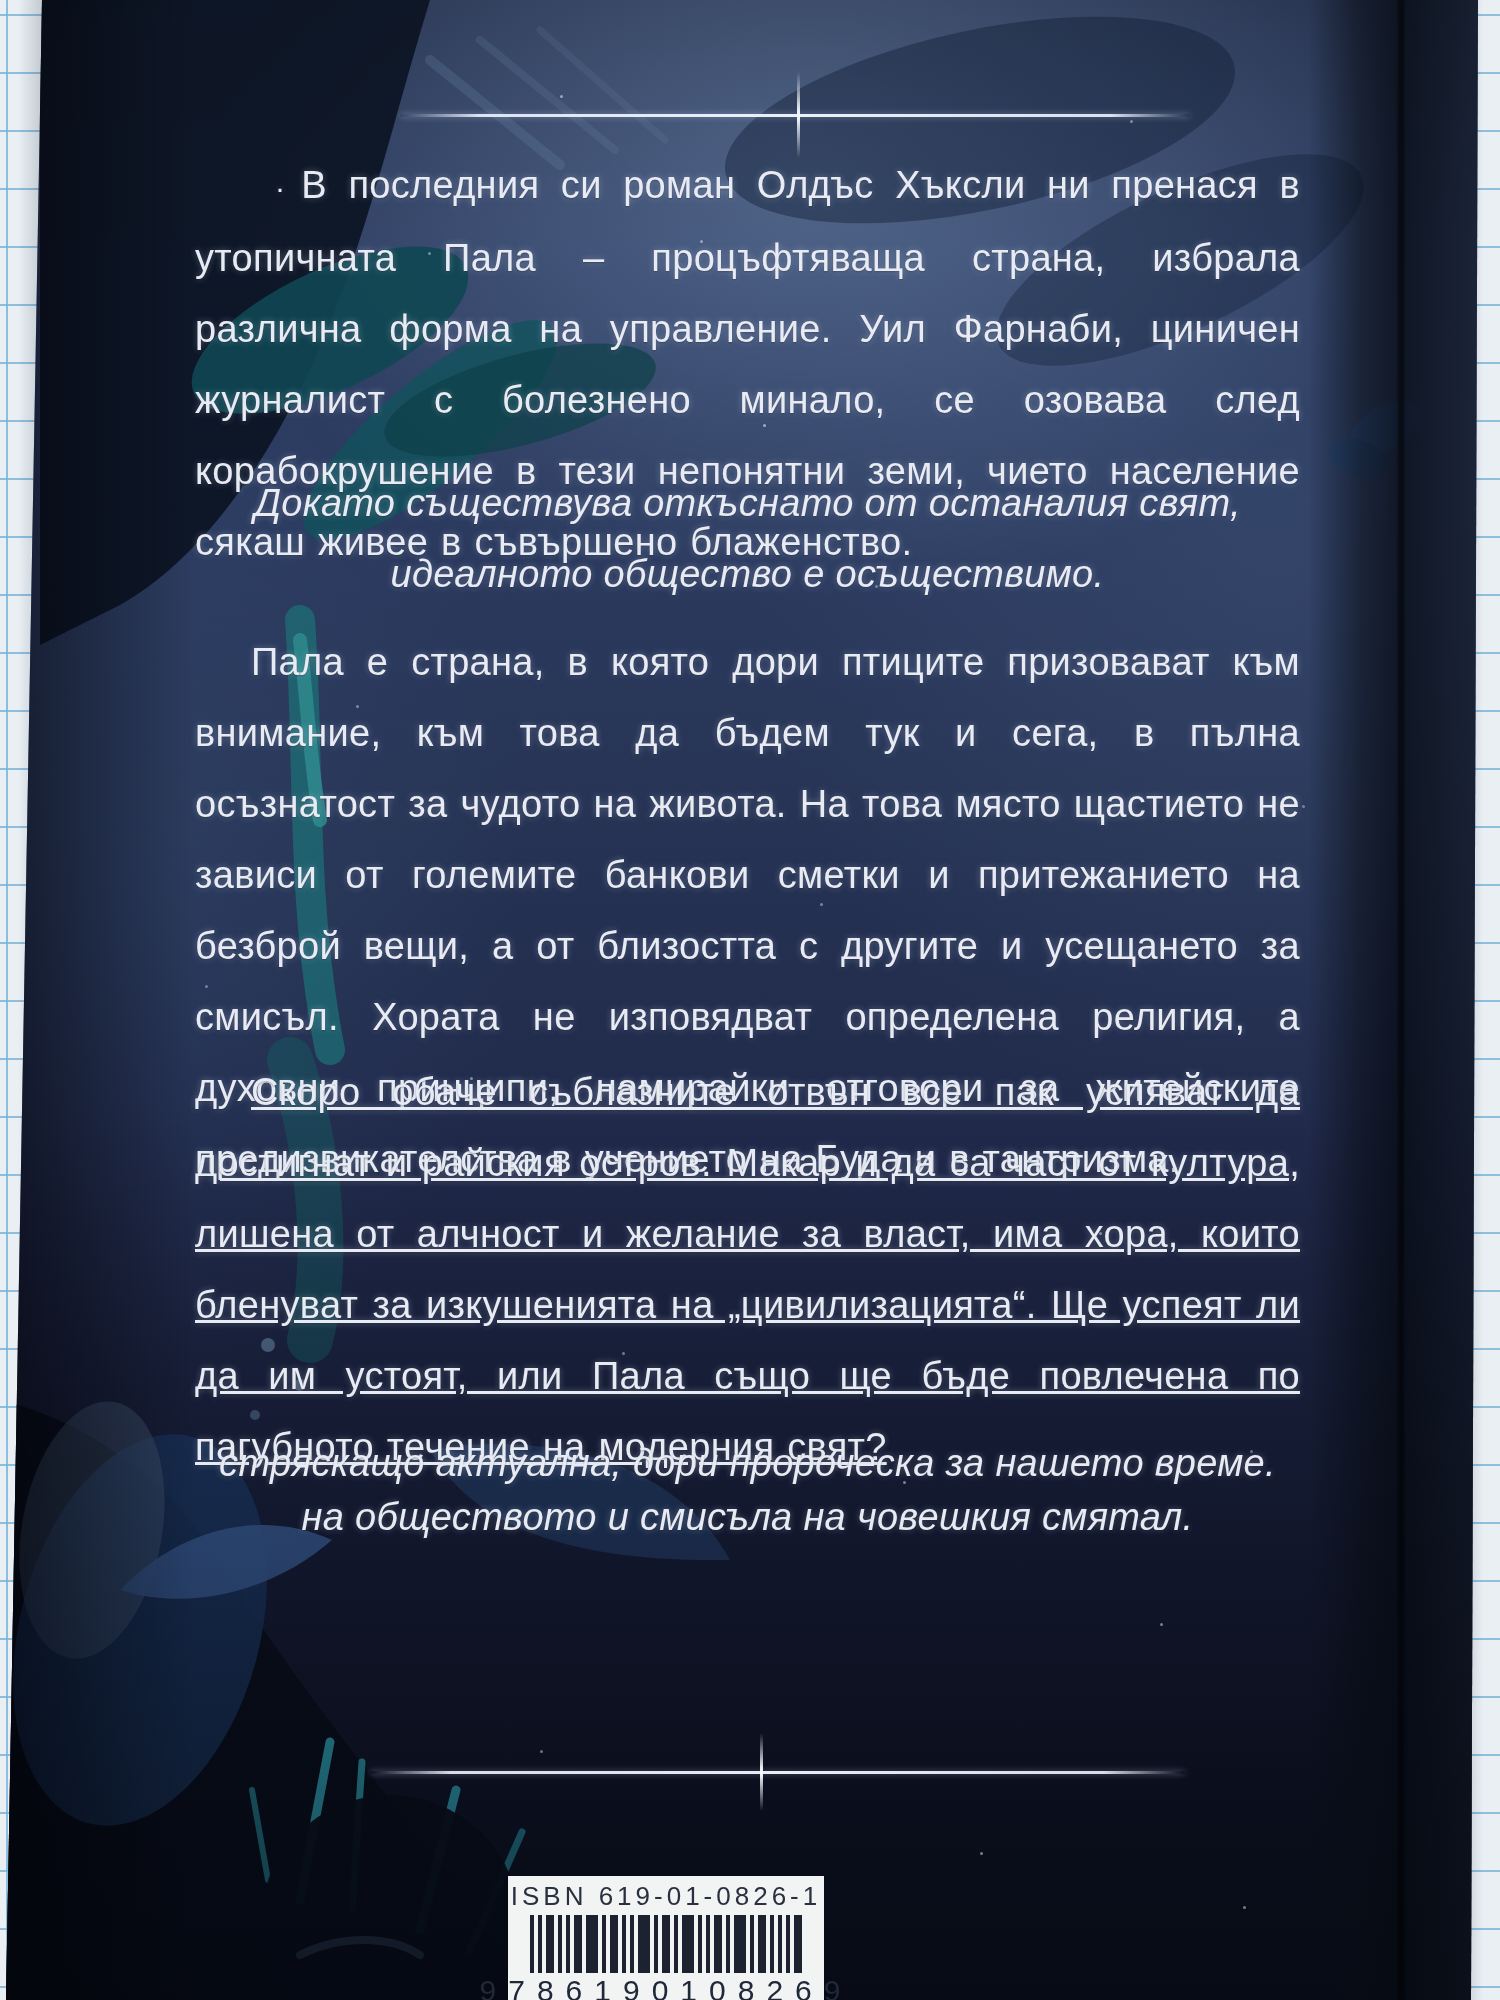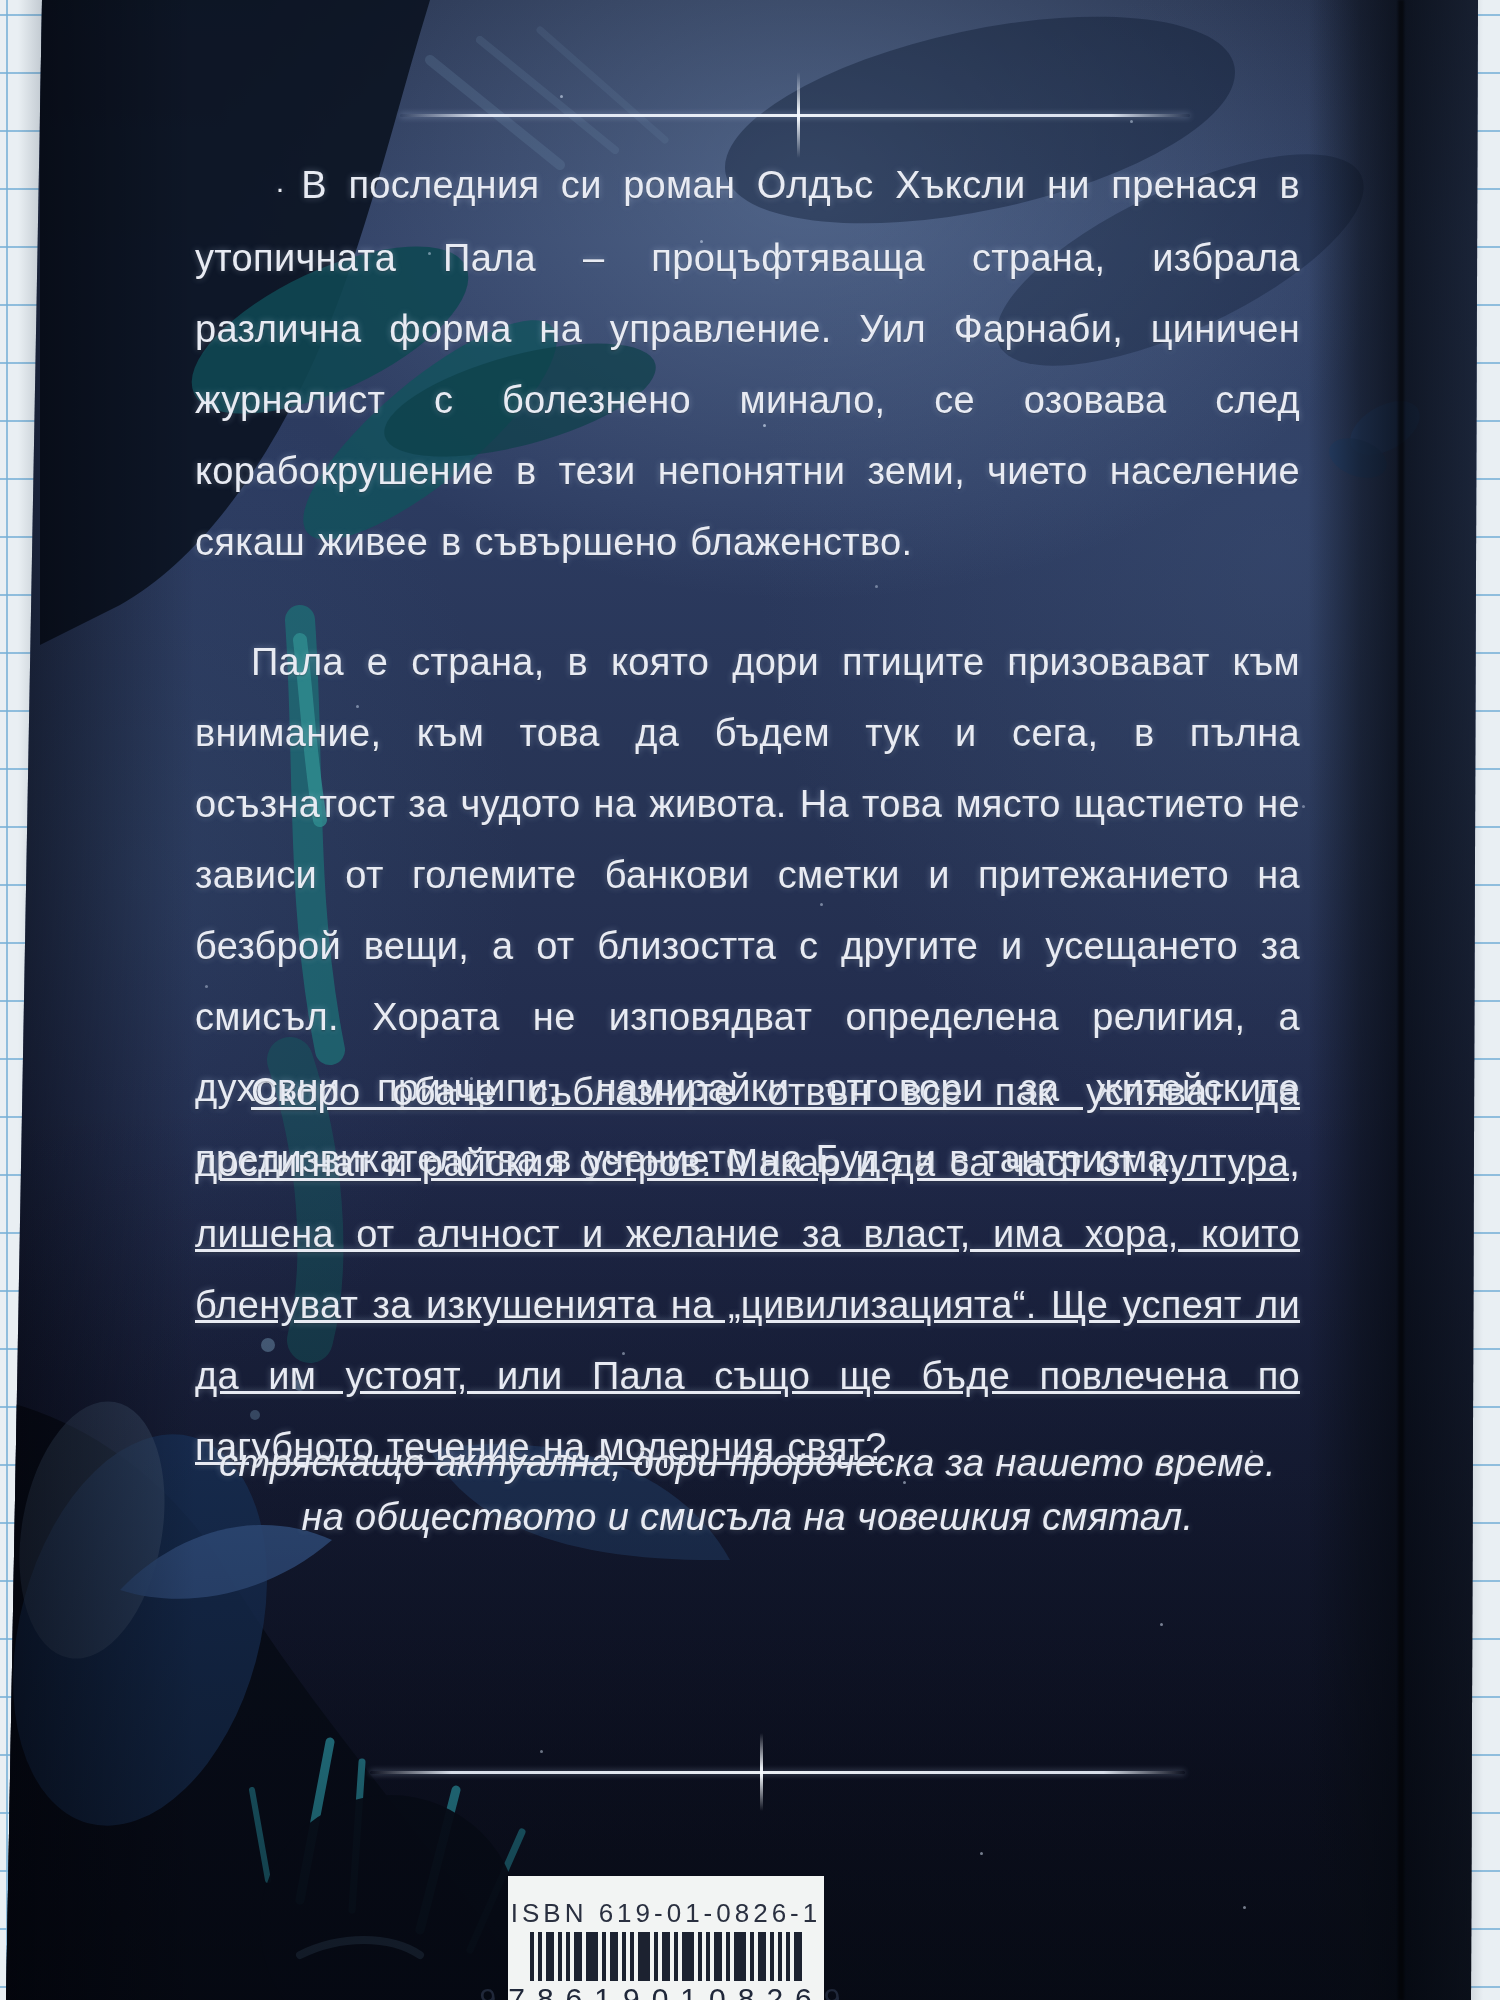--- a/index.html
+++ b/index.html
@@ -71,21 +71,21 @@
   .para1{top:150px;text-indent:80px;}
   .para2{top:627px;text-indent:56px;}
   .para3{top:1057px;text-indent:56px;text-decoration:underline;}
   .lead-dot{font-size:30px;margin-right:16px;}
   .epigraph{top:468px;text-align:center;font-style:italic;}
   .closing{top:1436px;text-align:center;font-style:italic;line-height:54px;}
 
   
   .isbn-box{position:absolute;left:508px;top:1876px;width:316px;height:140px;
     background:#f2f4f3;display:flex;flex-direction:column;align-items:center;}
-  .isbn-label{margin-top:22px;font-size:26px;letter-spacing:4px;color:#2a3040;white-space:nowrap;}
+  .isbn-label{margin-top:5px;font-size:26px;letter-spacing:4px;color:#2a3040;white-space:nowrap;}
   .barcode{margin-top:3px;width:272px;height:58px;}
   .ean{margin-top:1px;font-size:30px;letter-spacing:12px;color:#20283a;white-space:nowrap;}
 </style>
 </head>
 <body>
 
 <div class="paper">
   <div class="edge-shadow left"></div>
   <div class="edge-shadow right"></div>
 
@@ -138,20 +138,24 @@
     <div class="right-band"></div>
     <div class="specks"></div>
 
     <div class="divider divider-top">
       <div class="h"></div>
       <div class="v"></div>
     </div>
 
     <p class="para para1"><span class="lead-dot">·</span><span>В последния си роман Олдъс Хъксли ни пренася в утопичната Пала – процъфтяваща страна, избрала различна форма на управление. Уил Фарнаби, циничен журналист с болезнено минало, се озовава след корабокрушение в тези непонятни земи, чието население сякаш живее в съвършено блаженство.</span></p>
 
+    <div class="epigraph">
+      <div>Докато съществува откъснато от останалия свят,</div>
+      <div>идеалното общество е осъществимо.</div>
+    </div>
 
     <p class="para para2">Пала е страна, в която дори птиците призовават към внимание, към това да бъдем тук и сега, в пълна осъзнатост за чудото на живота. На това място щастието не зависи от големите банкови сметки и притежанието на безброй вещи, а от близостта с другите и усещането за смисъл. Хората не изповядват определена религия, а духовни принципи, намирайки отговори за житейските предизвикателства в учението на Буда и в тантризма.</p>
 
     <p class="para para3">Скоро обаче съблазните отвън все пак успяват да достигнат и райския остров. Макар и да са част от култура, лишена от алчност и желание за власт, има хора, които бленуват за изкушенията на „цивилизацията“. Ще успеят ли да им устоят, или Пала също ще бъде повлечена по пагубното течение на модерния свят?</p>
 
     <div class="closing">
       <div>стряскащо актуална, дори пророческа за нашето време.</div>
       <div>на обществото и смисъла на човешкия смятал.</div>
     </div>
 

